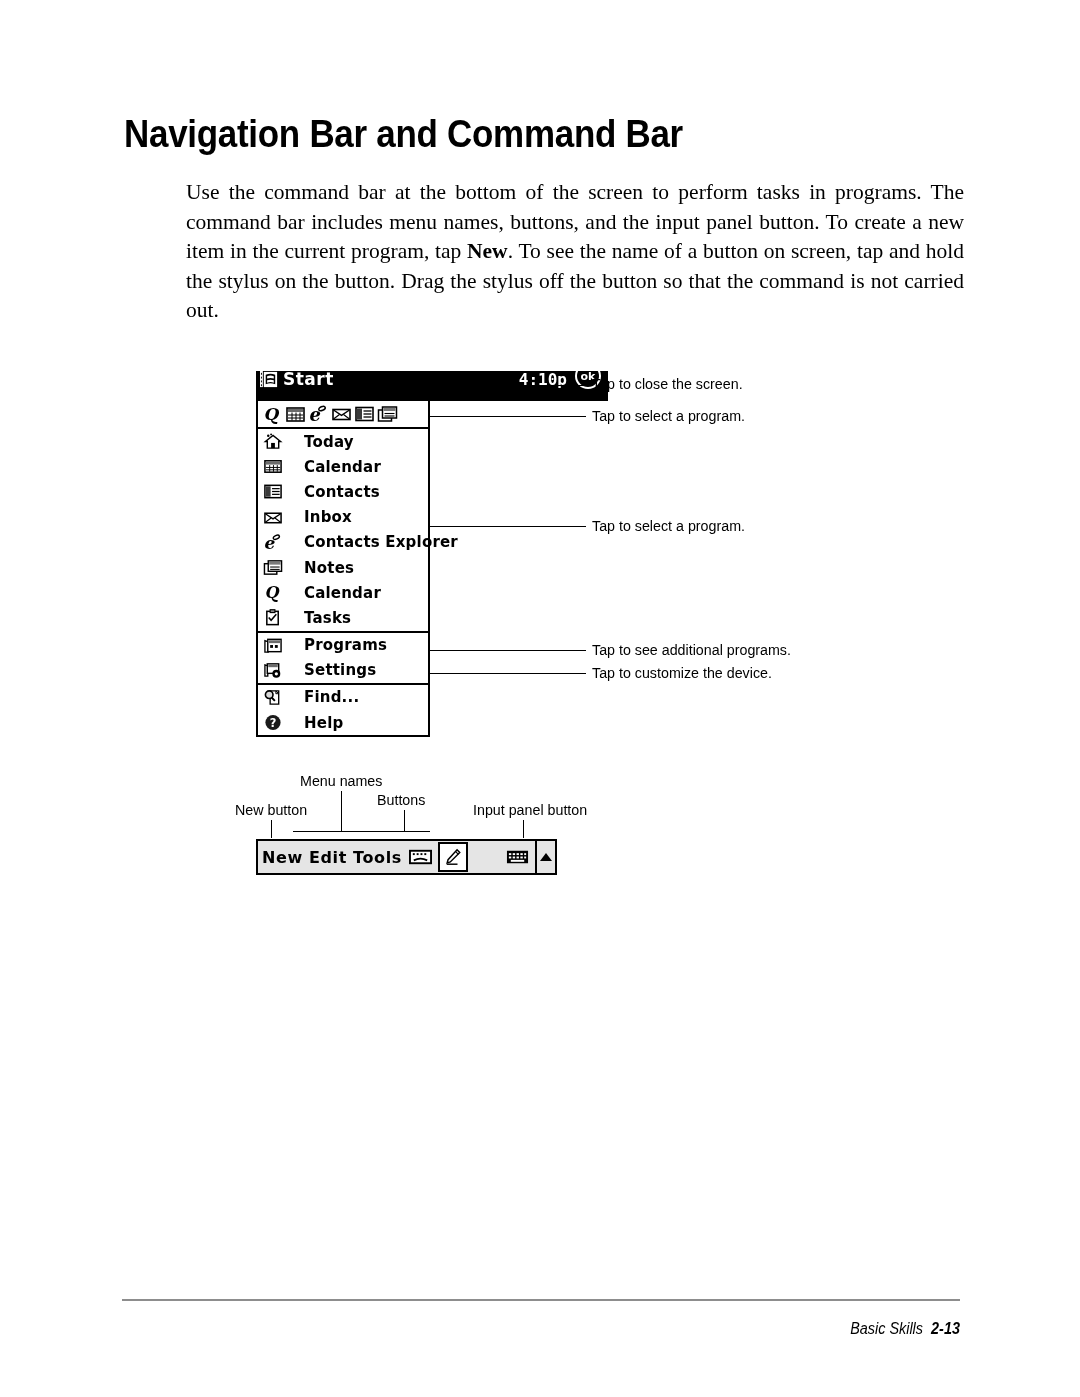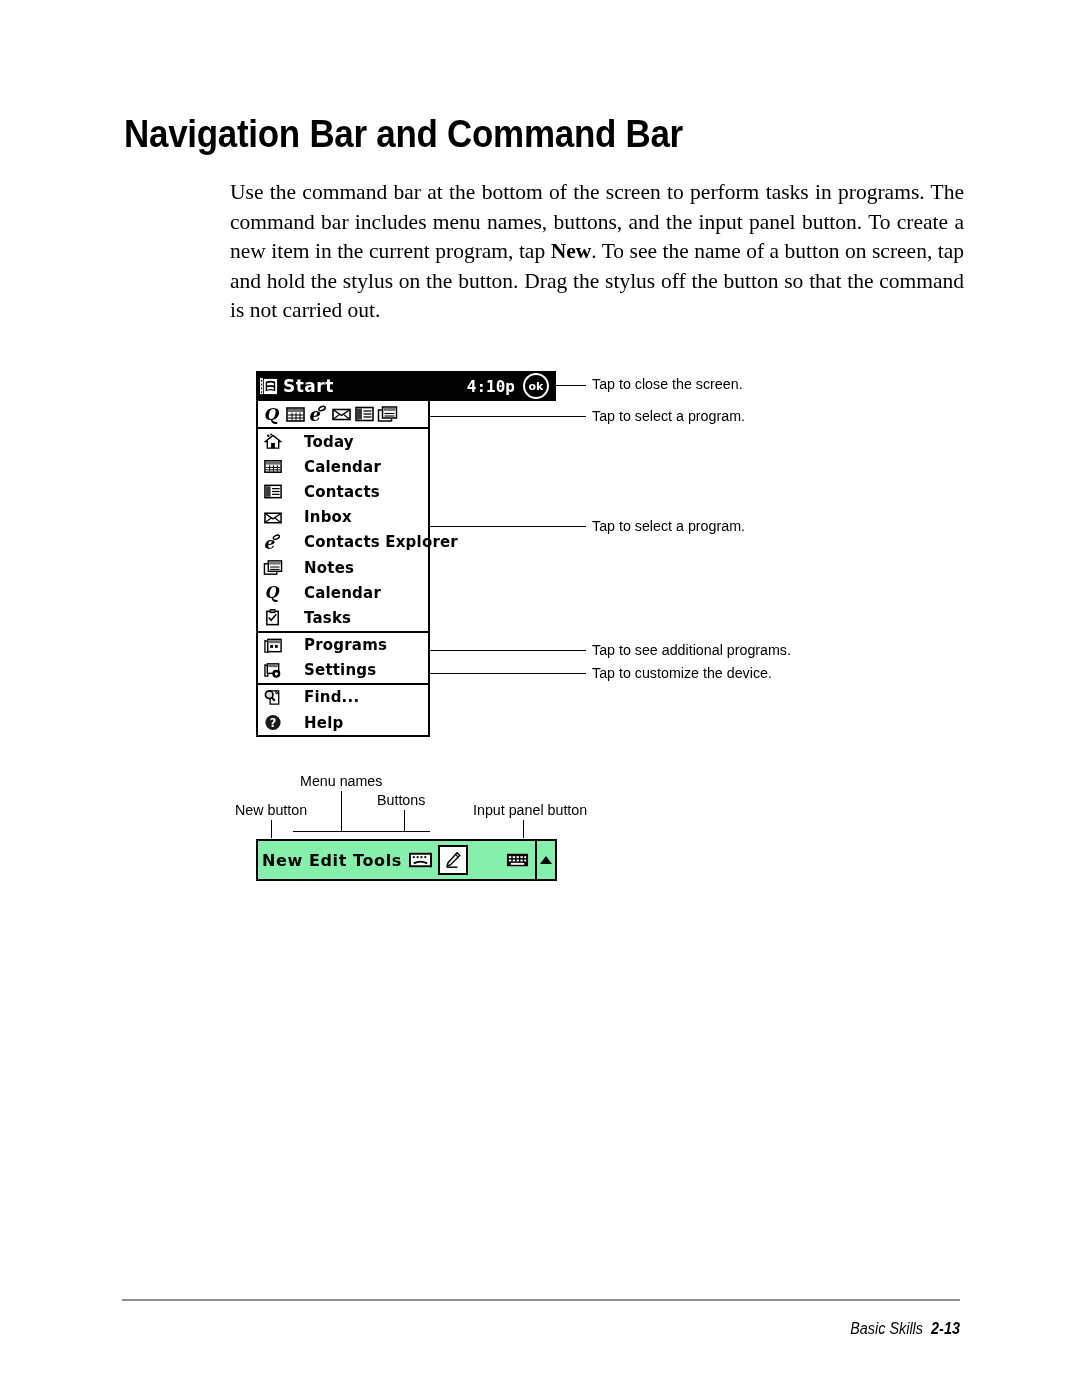--- a/index.html
+++ b/index.html
@@ -38,50 +38,50 @@
     top: 178px;
     width: 778px;
   }
   .para {
     font-family: "Liberation Serif", "DejaVu Serif", serif;
     font-size: 21.5px;
     line-height: 29.5px;
     text-align: justify;
     margin: 0 0 19px 0;
   }
-  .para:last-child { margin-bottom: 0; margin-left: 44px; }
+  .para:last-child { margin-bottom: 0; }
   .para b { font-weight: bold; }
 
   
   .figure {
     position: absolute;
     left: 0;
     top: 0;
     width: 1080px;
     height: 1397px;
     pointer-events: none;
   }
   .figure > * { pointer-events: auto; }
 
   
   .navbar {
     position: absolute;
     left: 256px;
     top: 371px;
-    width: 300px;
+    width: 352px;
     height: 30px;
     background: #000000;
     color: #ffffff;
     display: flex;
-    align-items: center;
+    align-items: flex-end;
     font-family: "DejaVu Sans", "Liberation Sans", sans-serif;
     font-weight: bold;
     font-size: 17px;
     box-sizing: border-box;
-    padding: 0 5px 0 4px;
+    padding: 0 5px 12px 4px;
   }
   .navbar .start-label {
     margin-left: 4px;
     letter-spacing: 0.5px;
   }
   .navbar .spacer { flex: 1 1 auto; }
   .navbar .clock {
     font-family: "DejaVu Sans Mono", "Liberation Mono", monospace;
     font-size: 16px;
     font-weight: bold;
@@ -182,22 +182,22 @@
     transform: scaleX(0.92);
     transform-origin: left center;
   }
 
   
   .cmdbar {
     position: absolute;
     left: 256px;
     top: 839px;
     width: 301px;
-    height: 42px;
-    background: #86efac;
+    height: 36px;
+    background: #e5e5e5;
     border: 2px solid #000000;
     box-sizing: border-box;
     display: flex;
     align-items: center;
     padding-left: 4px;
     font-family: "DejaVu Sans", "Liberation Sans", sans-serif;
   }
   .cmdbar .menus {
     font-size: 16px;
     font-weight: bold;

